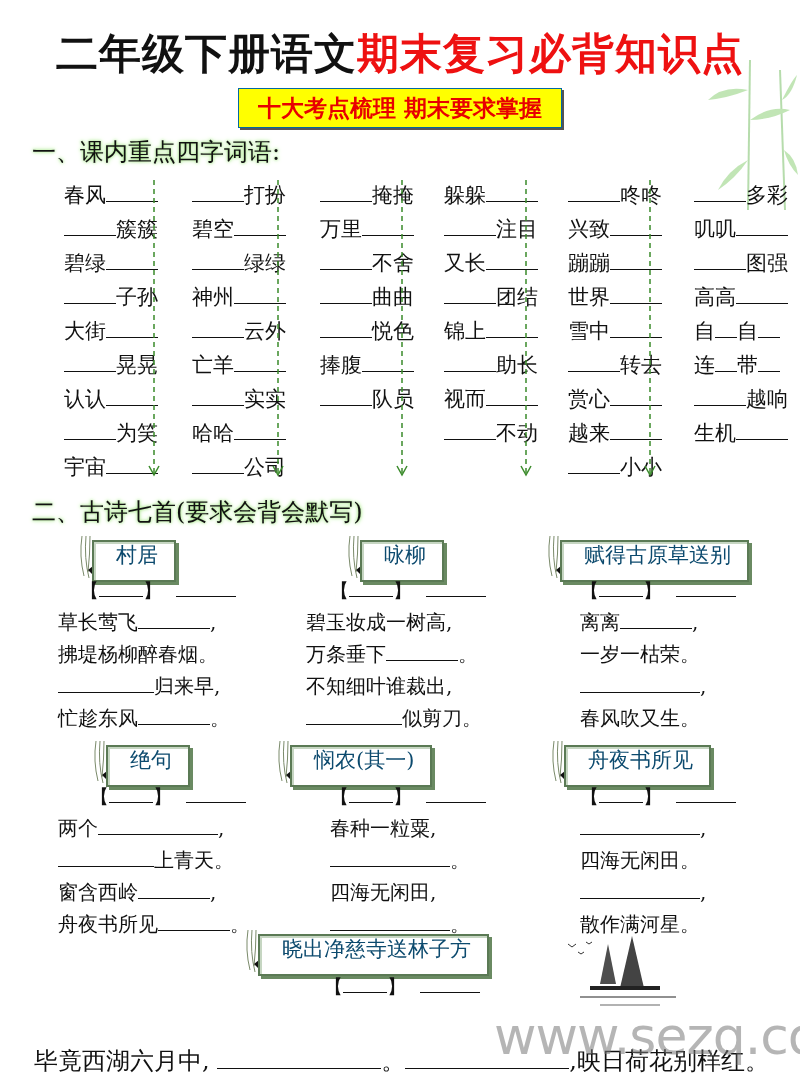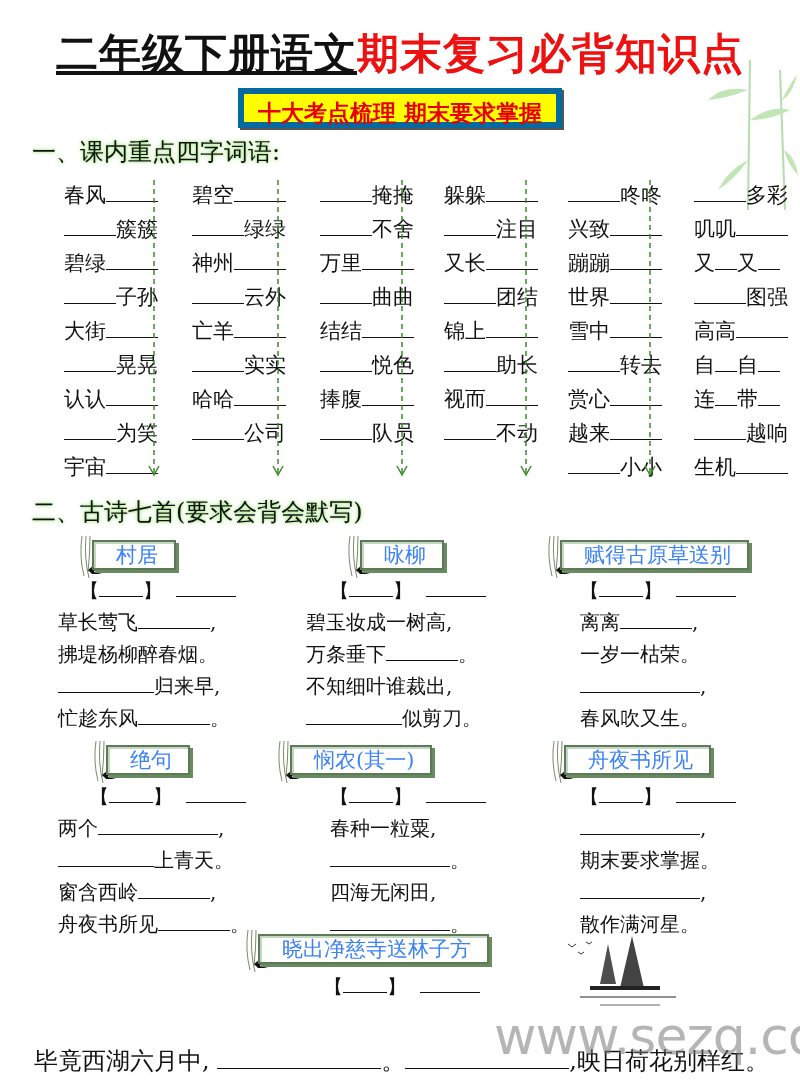--- a/index.html
+++ b/index.html
@@ -4,26 +4,26 @@
 <style>
   * { box-sizing: border-box; margin: 0; padding: 0; }
   html, body { width: 800px; height: 1089px; background: #ffffff; overflow: hidden; }
   body { position: relative; font-family: "DejaVu Serif", "Liberation Serif", serif; color: #111; }
 
   .title {
     position: absolute; top: 26px; left: 0; width: 800px; text-align: center;
     font-family: "DejaVu Sans", "Liberation Sans", sans-serif;
     font-weight: bold; font-size: 42px; letter-spacing: 1px; line-height: 56px;
   }
-  .title .black { color: #111; text-decoration: underline; }
+  .title .black { color: #111; }
   .title .red { color: #ee1111; }
 
   .subtitle {
     position: absolute; top: 88px; left: 238px; width: 324px; height: 40px;
-    background: #ffff00; border: 6px solid #0369a1; box-shadow: 2px 2px 0 #555;
+    background: #ffff00; border: 1px solid #0369a1; box-shadow: 2px 2px 0 #555;
     text-align: center; color: #e80000; font-size: 23px; line-height: 38px;
     font-family: "DejaVu Sans", "Liberation Sans", sans-serif; font-weight: bold;
   }
 
   .section-title {
     position: absolute; left: 32px; font-size: 24px; color: #111;
     text-shadow: 0 0 3px #9be07a, 0 0 5px #b8f09c;
     font-family: "DejaVu Serif", "Liberation Serif", serif;
   }
 
@@ -35,23 +35,23 @@
   .col { position: absolute; top: 0; width: 118px; }
   .cell { height: 34px; font-size: 21px; line-height: 34px; white-space: nowrap; margin-left: 28px; }
   .blank { display: inline-block; width: 52px; border-bottom: 1.5px solid #111; height: 24px; vertical-align: baseline; }
   .sblank { display: inline-block; width: 22px; border-bottom: 1.5px solid #111; height: 24px; }
   .divider { position: absolute; top: 0; width: 12px; height: 300px; }
 
   
   .poem { position: absolute; font-size: 20px; line-height: 32px; }
   .poem-head { position: absolute; height: 36px; }
   .poem-head .box {
-    position: absolute; left: 14px; top: 0; height: 30px; padding: 0 16px 0 22px;
+    position: absolute; left: 14px; top: 0; height: 42px; padding: 0 16px 0 22px;
     border: 2px solid #5b7a55; box-shadow: 2px 2px 0 #c6d6c2 inset, 3px 3px 0 #6a8a62;
-    background: #fff; color: #3b82f6; font-size: 21px; line-height: 26px; white-space: nowrap;
+    background: #fff; color: #0c4a6e; font-size: 21px; line-height: 26px; white-space: nowrap;
   }
   .poem-head .willow { position: absolute; left: 0; top: -4px; width: 24px; height: 44px; }
   .bracket-line { font-size: 19px; line-height: 32px; white-space: nowrap; }
   .br-blank { display: inline-block; width: 44px; border-bottom: 1.5px solid #111; height: 22px; }
   .auth-blank { display: inline-block; width: 60px; border-bottom: 1.5px solid #111; height: 22px; margin-left: 14px; }
   .ln { white-space: nowrap; }
   .b70 { display: inline-block; width: 72px; border-bottom: 1.5px solid #111; height: 22px; }
   .b95 { display: inline-block; width: 96px; border-bottom: 1.5px solid #111; height: 22px; }
   .b120 { display: inline-block; width: 120px; border-bottom: 1.5px solid #111; height: 22px; }
   .b165 { display: inline-block; width: 164px; border-bottom: 1.5px solid #111; height: 22px; }
@@ -93,35 +93,35 @@
       <div class="cell"><span class="blank"></span><span>簇簇</span></div>
       <div class="cell"><span>碧绿</span><span class="blank"></span></div>
       <div class="cell"><span class="blank"></span><span>子孙</span></div>
       <div class="cell"><span>大街</span><span class="blank"></span></div>
       <div class="cell"><span class="blank"></span><span>晃晃</span></div>
       <div class="cell"><span>认认</span><span class="blank"></span></div>
       <div class="cell"><span class="blank"></span><span>为笑</span></div>
       <div class="cell"><span>宇宙</span><span class="blank"></span></div>
     </div>
   <div class="col" style="left:128px;">
+      <div class="cell"><span class="blank"></span><span>打扮</span></div>
       <div class="cell"><span>碧空</span><span class="blank"></span></div>
       <div class="cell"><span class="blank"></span><span>绿绿</span></div>
       <div class="cell"><span>神州</span><span class="blank"></span></div>
       <div class="cell"><span class="blank"></span><span>云外</span></div>
       <div class="cell"><span>亡羊</span><span class="blank"></span></div>
       <div class="cell"><span class="blank"></span><span>实实</span></div>
       <div class="cell"><span>哈哈</span><span class="blank"></span></div>
       <div class="cell"><span class="blank"></span><span>公司</span></div>
     </div>
   <div class="col" style="left:256px;">
       <div class="cell"><span class="blank"></span><span>掩掩</span></div>
+      <div class="cell"><span>万里</span><span class="blank"></span></div>
       <div class="cell"><span class="blank"></span><span>不舍</span></div>
-      <div class="cell"><span>万里</span><span class="blank"></span></div>
       <div class="cell"><span class="blank"></span><span>曲曲</span></div>
-      <div class="cell"><span>结结</span><span class="blank"></span></div>
       <div class="cell"><span class="blank"></span><span>悦色</span></div>
       <div class="cell"><span>捧腹</span><span class="blank"></span></div>
       <div class="cell"><span class="blank"></span><span>队员</span></div>
     </div>
   <div class="col" style="left:380px;">
       <div class="cell"><span>躲躲</span><span class="blank"></span></div>
       <div class="cell"><span class="blank"></span><span>注目</span></div>
       <div class="cell"><span>又长</span><span class="blank"></span></div>
       <div class="cell"><span class="blank"></span><span>团结</span></div>
       <div class="cell"><span>锦上</span><span class="blank"></span></div>
@@ -136,21 +136,20 @@
       <div class="cell"><span>世界</span><span class="blank"></span></div>
       <div class="cell"><span>雪中</span><span class="blank"></span></div>
       <div class="cell"><span class="blank"></span><span>转去</span></div>
       <div class="cell"><span>赏心</span><span class="blank"></span></div>
       <div class="cell"><span>越来</span><span class="blank"></span></div>
       <div class="cell"><span class="blank"></span><span>小小</span></div>
     </div>
   <div class="col" style="left:630px;">
       <div class="cell"><span class="blank"></span><span>多彩</span></div>
       <div class="cell"><span>叽叽</span><span class="blank"></span></div>
-      <div class="cell"><span>又</span><span class="sblank"></span><span>又</span><span class="sblank"></span></div>
       <div class="cell"><span class="blank"></span><span>图强</span></div>
       <div class="cell"><span>高高</span><span class="blank"></span></div>
       <div class="cell"><span>自</span><span class="sblank"></span><span>自</span><span class="sblank"></span></div>
       <div class="cell"><span>连</span><span class="sblank"></span><span>带</span><span class="sblank"></span></div>
       <div class="cell"><span class="blank"></span><span>越响</span></div>
       <div class="cell"><span>生机</span><span class="blank"></span></div>
     </div>
 
   <svg class="divider" style="left:112px;" viewBox="0 0 12 300">
       <line x1="6" y1="2" x2="6" y2="296" stroke="#3a8a2a" stroke-width="1.5" stroke-dasharray="5 4"></line>
@@ -290,21 +289,21 @@
         </g>
         <path d="M10 34 l10 -8 l-4 10 l8 2 l-10 0 z" fill="#111"></path>
       </svg></span>
     <div class="box">舟夜书所见</div>
   </div>
 <div class="poem" style="top:780px; left:580px;">
     <div style="padding-left:0px">
       <div class="bracket-line"><span>【</span><span class="br-blank"></span><span>】</span><span class="auth-blank"></span></div>
     </div>
     <div class="ln"><span class="b120"></span><span>,</span></div>
-    <div class="ln"><span>期末要求掌握。</span></div>
+    <div class="ln"><span>四海无闲田。</span></div>
     <div class="ln"><span class="b120"></span><span>,</span></div>
     <div class="ln"><span>散作满河星。</span></div>
   </div>
 
 <div class="poem-head" style="top:934px; left:244px; width:270px;">
     <span class="willow"><svg viewBox="0 0 24 44" width="24" height="44">
         <g stroke="#7a8a6a" stroke-width="1" fill="none">
           <path d="M4 0 q-3 20 2 40"></path>
           <path d="M8 0 q-2 22 3 42"></path>
           <path d="M12 0 q0 18 -2 36"></path>

